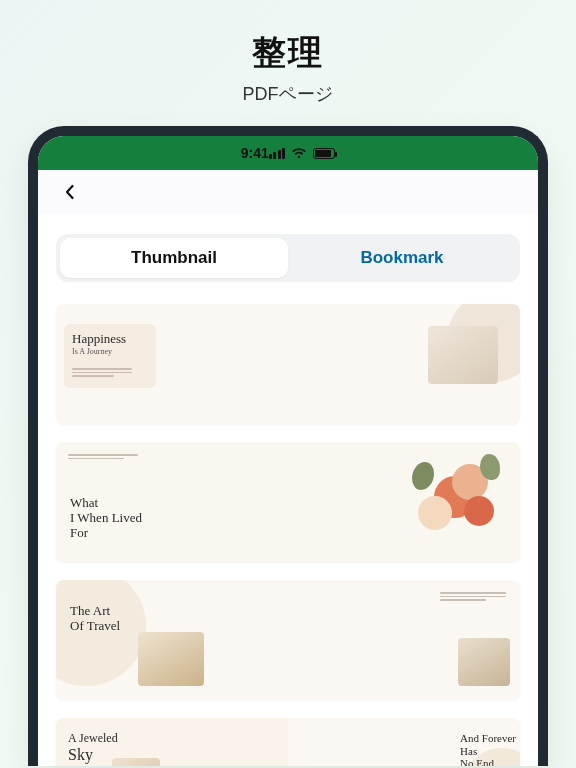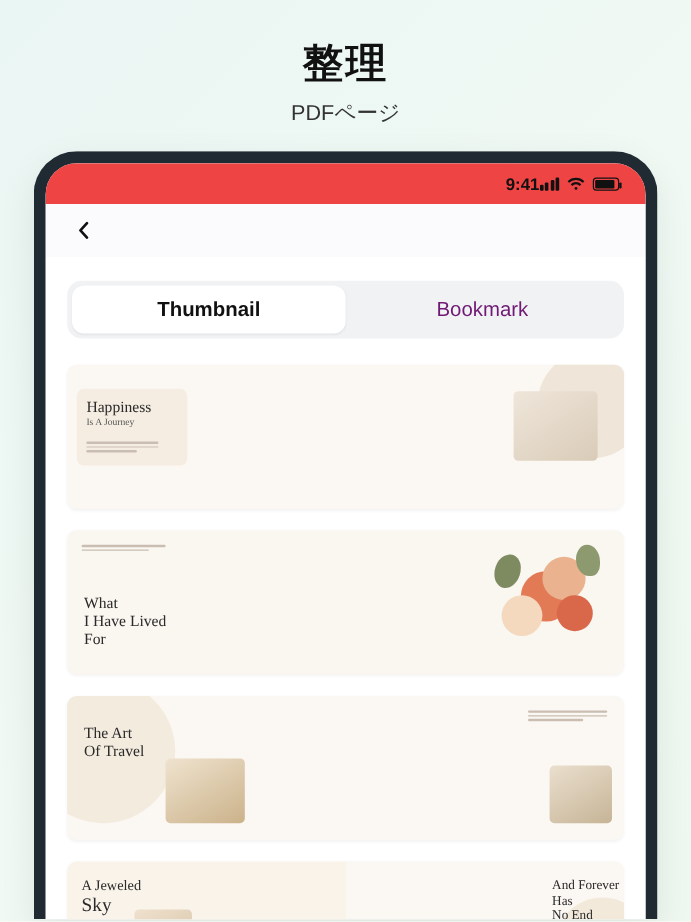--- a/index.html
+++ b/index.html
@@ -19,41 +19,41 @@
     border: 10px solid #1f2a33;
     border-bottom: none;
     border-radius: 36px 36px 0 0;
     box-shadow: 0 10px 30px rgba(0,0,0,.08);
     overflow: hidden;
     position: relative;
   }
 
   .status-bar {
     height: 34px; display: flex; align-items: center;
-    justify-content: flex-end; padding: 0 22px;
+    justify-content: center; padding: 0 22px;
     font-size: 14px; font-weight: 600; color: #111;
-    background: #ef4444;
+    background: #15803d;
   }
   .status-right { display: flex; align-items: center; gap: 6px; }
   .sig-bars { display: flex; align-items: flex-end; gap: 1.5px; }
   .sig-bars span { width: 3px; background:#111; border-radius:1px; }
   .sig-bars span:nth-child(1){height:5px}.sig-bars span:nth-child(2){height:7px}
   .sig-bars span:nth-child(3){height:9px}.sig-bars span:nth-child(4){height:11px}
   .wifi-icon svg { display:block; }
   .battery { width: 22px; height: 11px; border:1.2px solid #111; border-radius:3px; position:relative; }
   .battery::after{ content:""; position:absolute; right:-3px; top:3px; width:2px; height:5px; background:#111; border-radius:1px;}
   .battery .fill{ position:absolute; left:1px; top:1px; bottom:1px; width:80%; background:#111; border-radius:1px;}
 
   .nav-bar { height: 44px; display:flex; align-items:center; padding:0 18px; background:#fbfbfd; }
   .back-btn { width:28px; height:28px; display:flex; align-items:center; justify-content:center; cursor:pointer; }
 
   .content { padding: 20px 18px 0; background:#fff; height: calc(100% - 78px); }
 
   .seg { display:flex; background:#f1f2f4; border-radius:12px; padding:4px; margin-bottom:22px; }
-  .seg-item { flex:1; text-align:center; padding:10px 0; font-size:17px; color:#701a75; border-radius:10px; cursor:pointer; font-weight:400;}
+  .seg-item { flex:1; text-align:center; padding:10px 0; font-size:17px; color:#0369a1; border-radius:10px; cursor:pointer; font-weight:700;}
   .seg-item.active { background:#fff; color:#111; font-weight:700; box-shadow:0 1px 2px rgba(0,0,0,.06);}
 
   .grid { display:grid; grid-template-columns:1fr; gap:18px 6px; }
   .thumb {
     position:relative; height:120px; border-radius:8px; overflow:hidden;
     background:#fbf7f2; cursor:pointer;
     box-shadow: 0 1px 3px rgba(0,0,0,.05);
   }
   .thumb.selected { outline:2.5px solid #2563ff; outline-offset:-2px; }
 
@@ -144,21 +144,21 @@
         <div class="flower" style="right:6px;top:4px;width:120px;height:112px;">
           <div class="petal" style="left:40px;top:30px;width:42px;height:42px;background:#e27a56;"></div>
           <div class="petal" style="left:58px;top:18px;width:36px;height:36px;background:#eab28e;"></div>
           <div class="petal" style="left:24px;top:50px;width:34px;height:34px;background:#f4d9bf;"></div>
           <div class="petal" style="left:70px;top:50px;width:30px;height:30px;background:#d9684a;"></div>
           <div class="petal" style="left:18px;top:16px;width:22px;height:28px;background:#7e8a5f;border-radius:60% 40% 60% 40%;"></div>
           <div class="petal" style="left:86px;top:8px;width:20px;height:26px;background:#8d9a6f;border-radius:50% 60% 40% 60%;"></div>
         </div>
         <div class="txt" style="left:14px;top:54px;">
           <span class="big">What</span>
-          <span class="big">I Have Lived</span>
+          <span class="big">I When Lived</span>
           <span class="big">For</span>
         </div>
       </div>
 
       <div class="thumb">
         <div class="blob" style="left:-30px;top:-14px;width:120px;height:120px;background:#f3ebde;"></div>
         <div class="txt" style="left:14px;top:24px;">
           <span class="big">The Art</span>
           <span class="big">Of Travel</span>
         </div>

